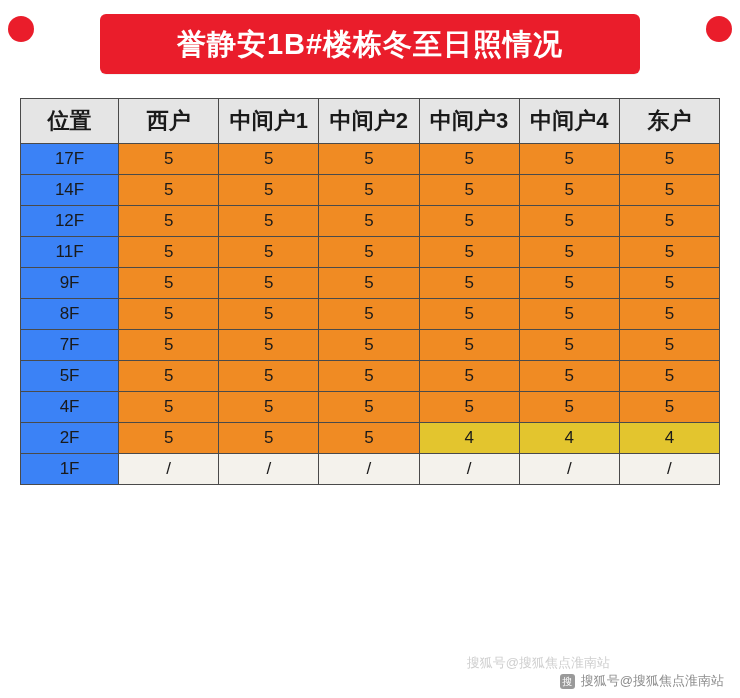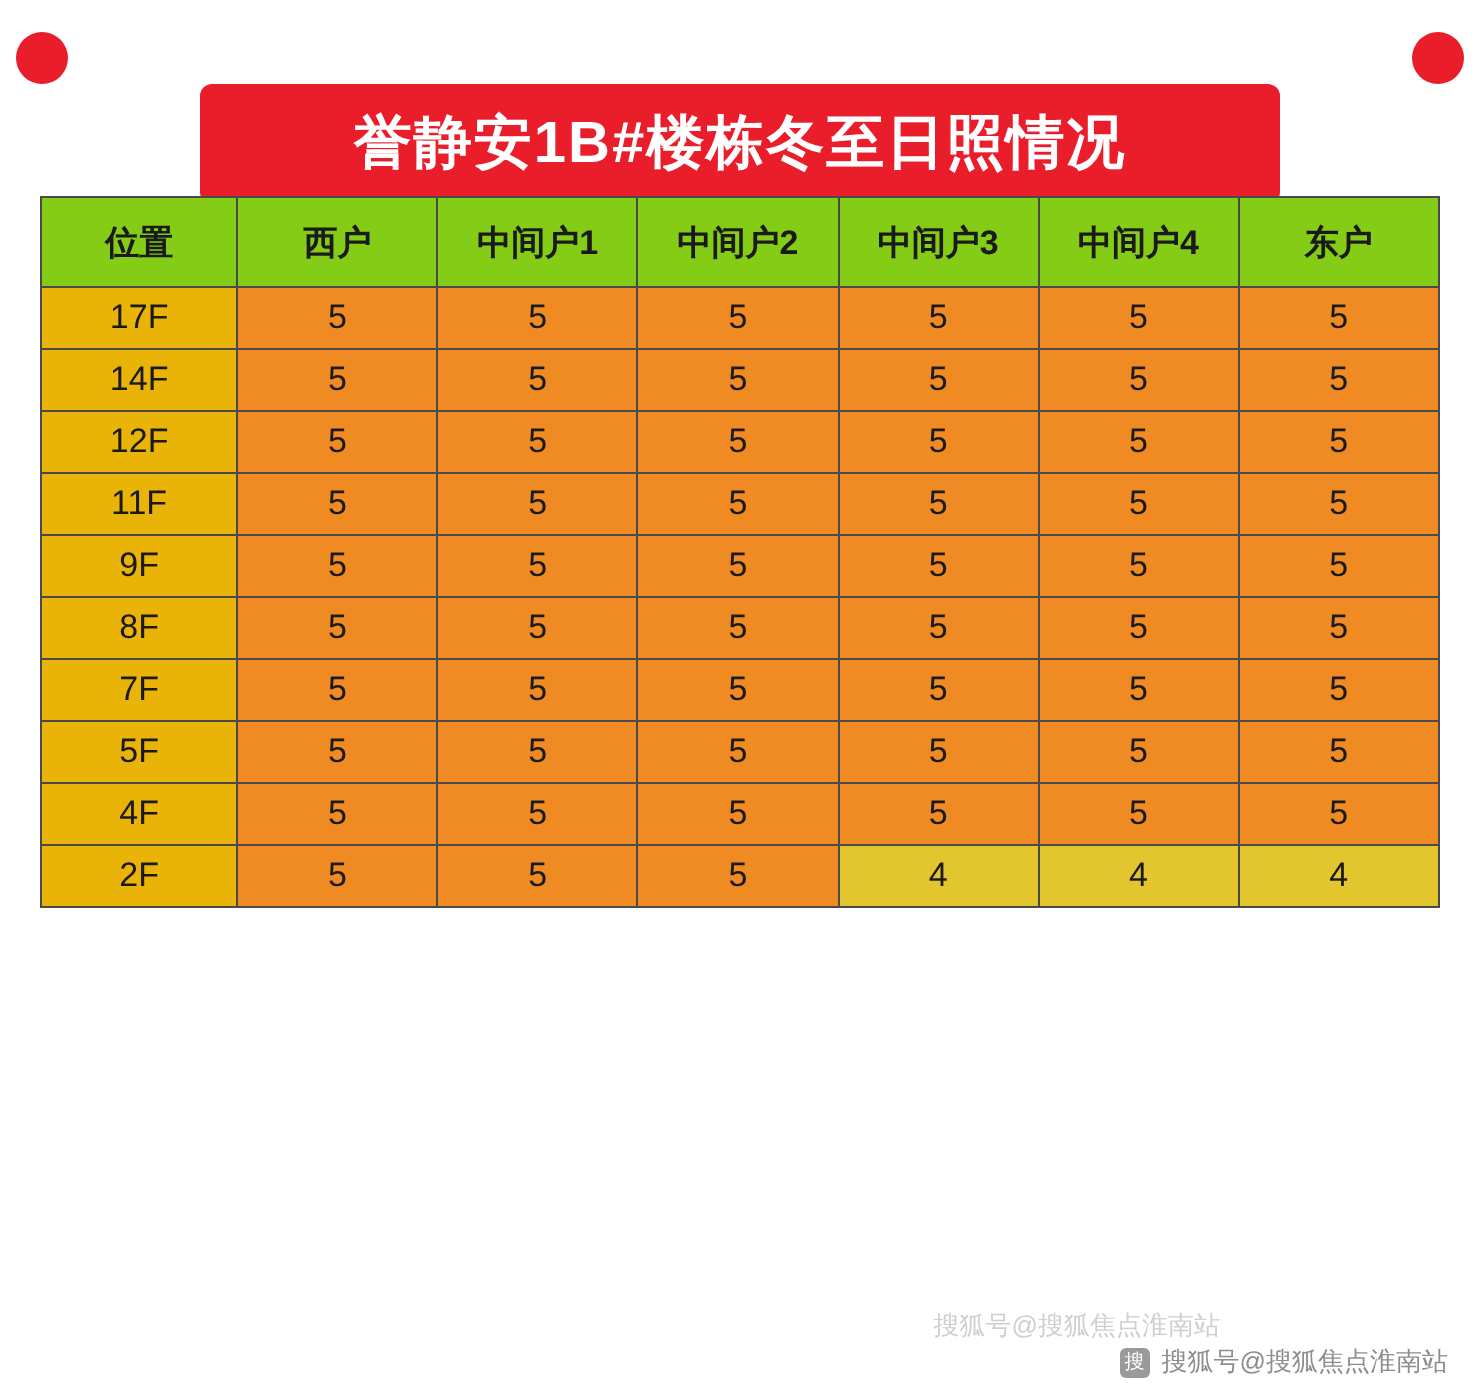--- a/index.html
+++ b/index.html
@@ -33,21 +33,20 @@
     left: 100px;
     top: 0;
     width: 540px;
     height: 60px;
     background: #ea1d2b;
     border-radius: 6px 6px 6px 6px;
     display: flex;
     align-items: center;
     justify-content: center;
     box-shadow: 0 1px 0 rgba(0,0,0,0.05);
-    margin-top: 28px;
   }
   .banner-title {
     color: #ffffff;
     font-size: 29px;
     font-weight: bold;
     letter-spacing: 1px;
     line-height: 1;
     white-space: nowrap;
   }
   
@@ -92,29 +91,29 @@
   table.sun-table td, table.sun-table th {
     border: 1px solid #4a4a4a;
     text-align: center;
     font-size: 17px;
     color: #1a1a1a;
     height: 30px;
     padding: 0;
     font-weight: normal;
   }
   table.sun-table thead th {
-    background: #84cc16;
+    background: #e5e5e5;
     font-weight: bold;
-    font-size: 17px;
+    font-size: 22px;
     height: 44px;
   }
   col.c-pos { width: 98px; }
   col.c-unit { width: 100px; }
   td.pos {
-    background: #eab308;
+    background: #3b82f6;
     font-weight: bold;
     font-size: 17px;
     margin-left: 40px;
   }
   td.v5 {
     background: #f08b23;
     font-size: 17px;
   }
   td.v4 {
     background: #e3c52e;
@@ -278,20 +277,29 @@
           </tr>
           <tr>
             <td class="pos">2F</td>
             <td class="v5">5</td>
             <td class="v5">5</td>
             <td class="v5">5</td>
             <td class="v4">4</td>
             <td class="v4">4</td>
             <td class="v4">4</td>
           </tr>
+          <tr>
+            <td class="pos">1F</td>
+            <td class="vslash">/</td>
+            <td class="vslash">/</td>
+            <td class="vslash">/</td>
+            <td class="vslash">/</td>
+            <td class="vslash">/</td>
+            <td class="vslash">/</td>
+          </tr>
         </tbody>
     </table>
   </div>
 
   <div class="wm-ghost">搜狐号@搜狐焦点淮南站</div>
 
   <div class="footer">
     <div class="sohu-badge">搜</div>
     <div class="footer-text">搜狐号@搜狐焦点淮南站</div>
   </div>

